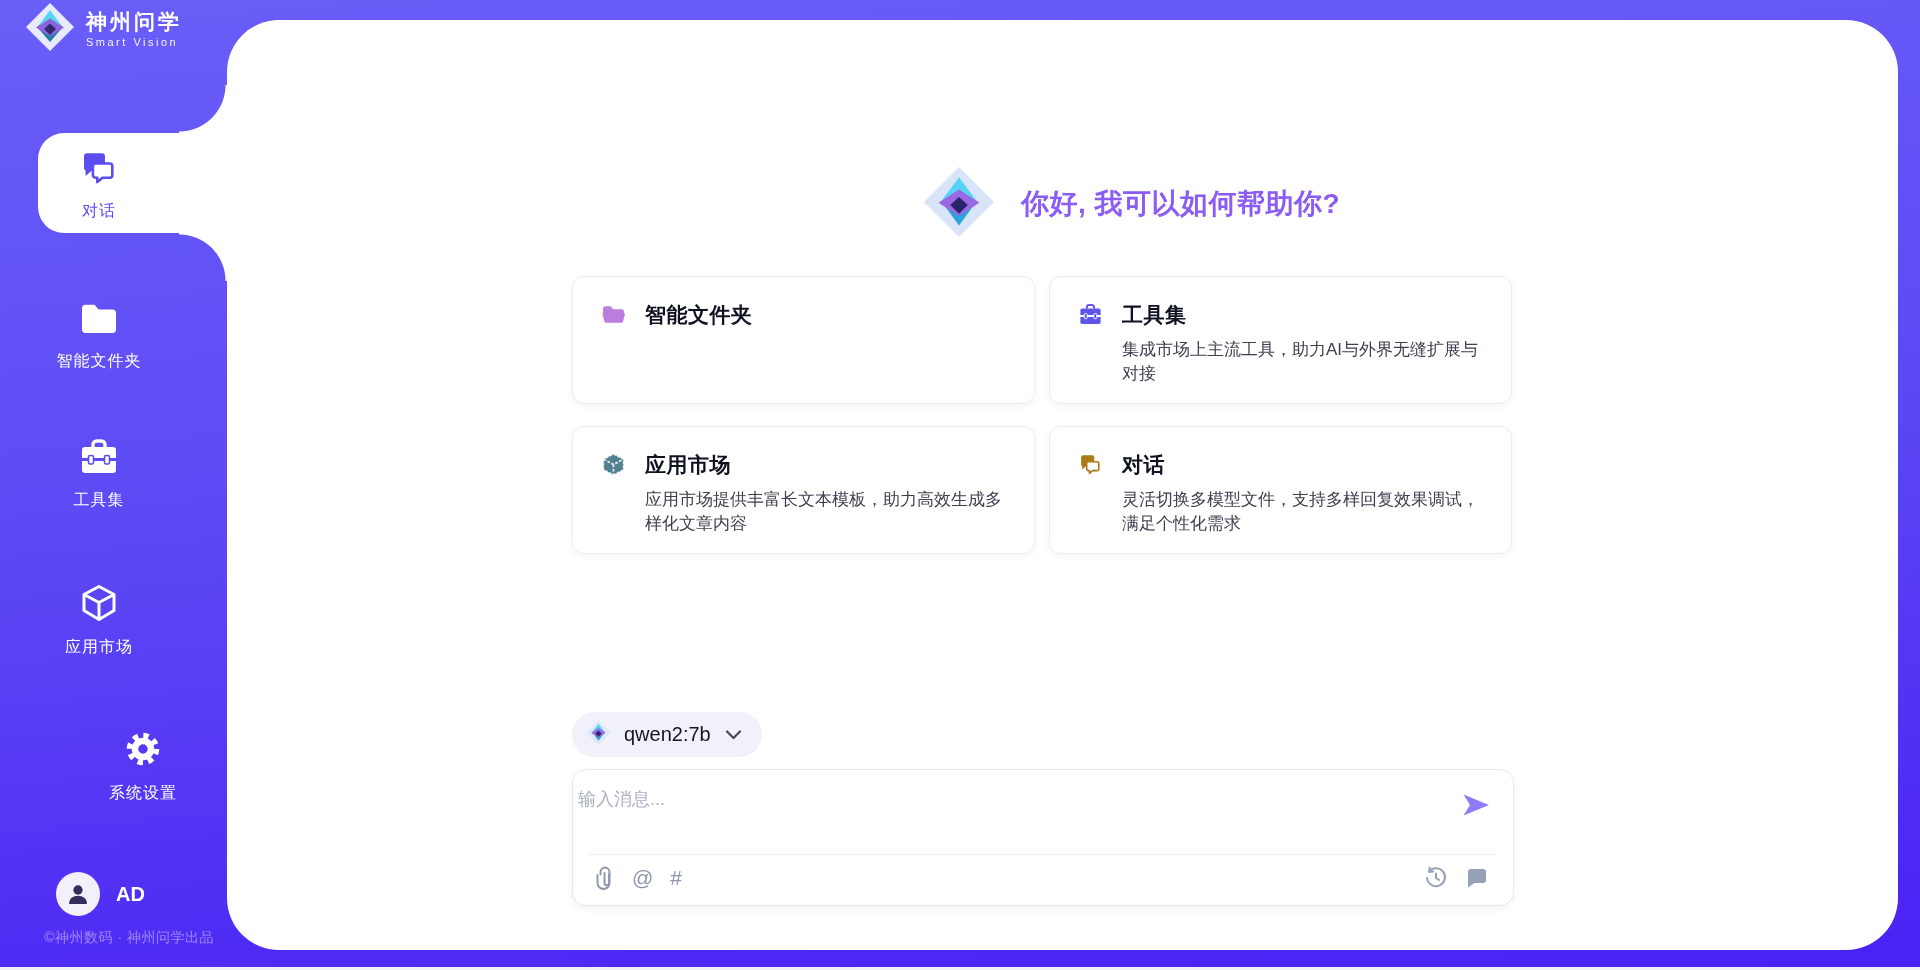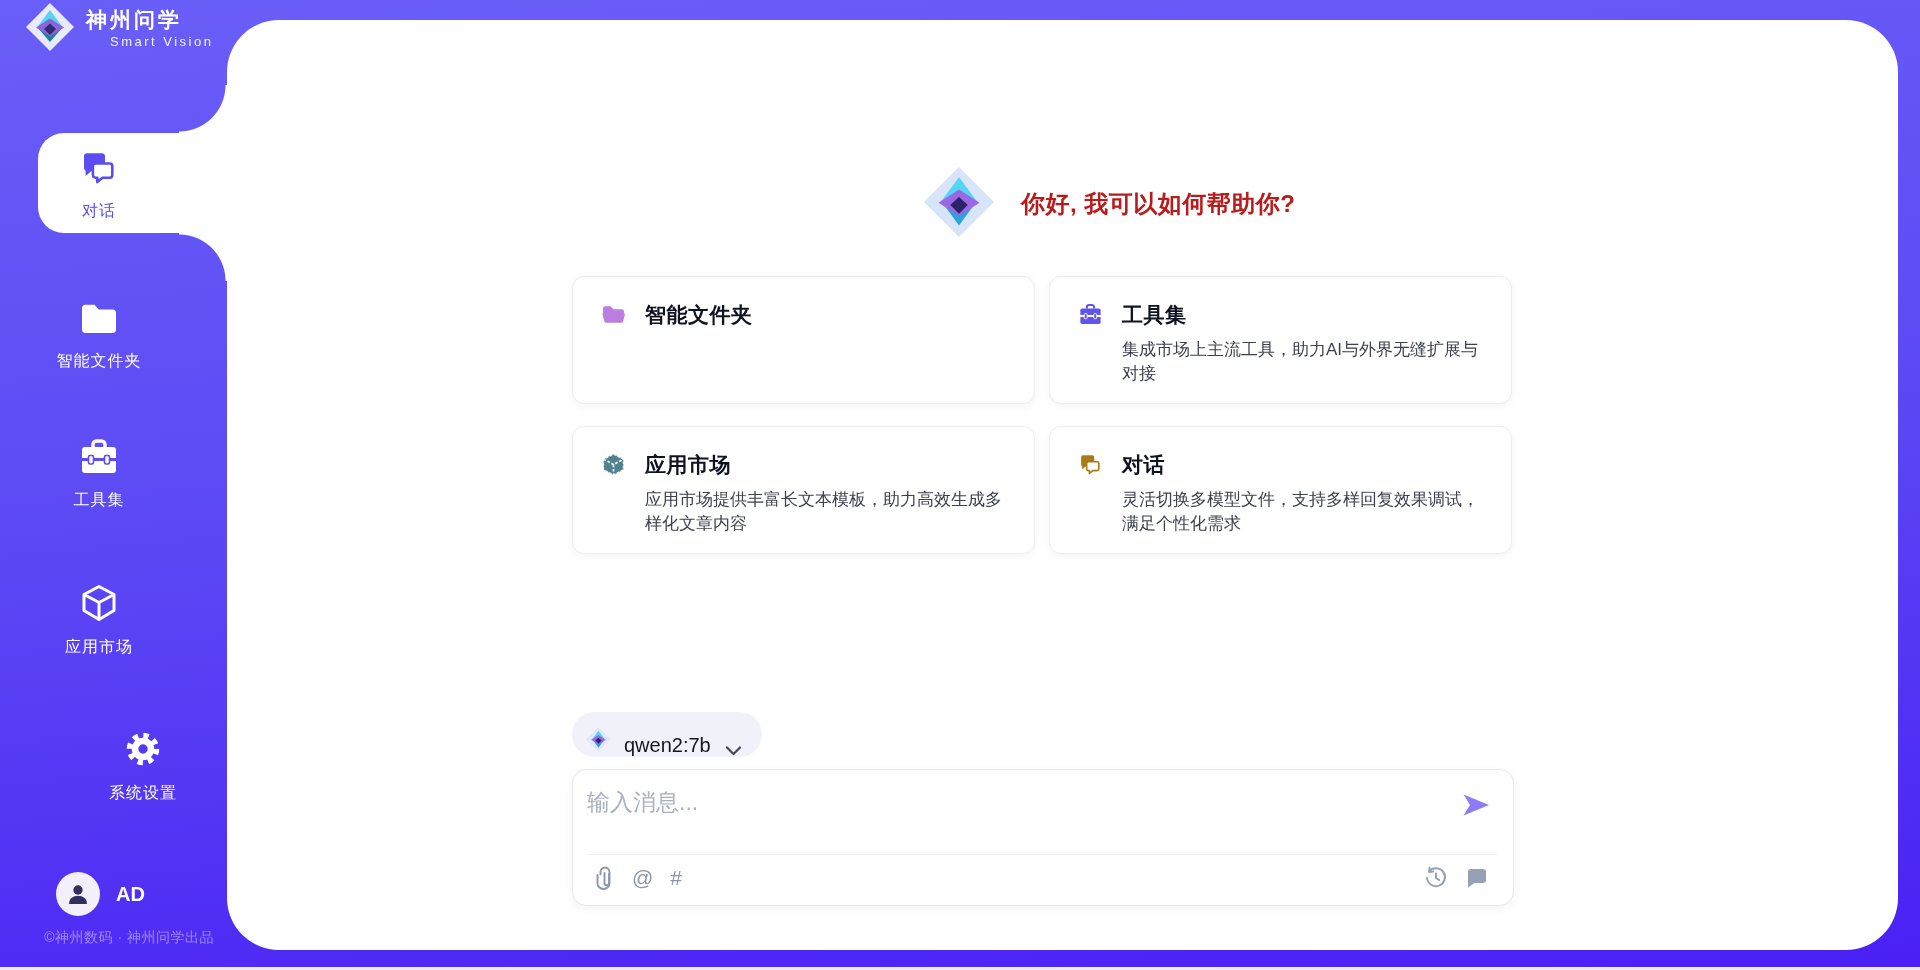--- a/index.html
+++ b/index.html
@@ -14,56 +14,56 @@
   .tab-blob{position:absolute;left:38px;top:133px;width:195px;height:100px;background:#fff;border-radius:26px 0 0 26px;}
   .fillet{position:absolute;left:179px;width:48px;height:48px;}
   .fillet.top{top:85px;background:radial-gradient(circle 48px at 0 0,rgba(0,0,0,0) 46px,#fff 47px);}
   .fillet.bottom{top:233px;background:radial-gradient(circle 48px at 0 100%,rgba(0,0,0,0) 46px,#fff 47px);}
   .bottom-strip{position:absolute;left:0;bottom:0;width:100%;height:3px;background:#eef0f4;}
 
   
   .brand{position:absolute;left:24px;top:1px;display:flex;align-items:center;gap:10px;cursor:default;}
   .brand-text{display:flex;flex-direction:column;line-height:1.15;}
   .brand-name{color:#fff;font-size:21px;font-weight:700;letter-spacing:3px;}
-  .brand-sub{color:rgba(255,255,255,.93);font-size:13px;letter-spacing:2.5px;margin-top:2px;margin-left:24px;}
+  .brand-sub{color:rgba(255,255,255,.93);font-size:11px;letter-spacing:2.5px;margin-top:2px;}
 
   .nav-item{position:absolute;left:0;width:198px;display:flex;flex-direction:column;align-items:center;gap:9px;color:#fff;cursor:pointer;}
   .nav-item .nav-label{font-size:16px;letter-spacing:1px;}
   .nav-item.active{color:#5b4df0;}
   .nav-1{top:148px;}.nav-2{top:300px;}.nav-3{top:437px;}.nav-4{top:582px;}.nav-5{top:728px;padding-left:44px;}
 
   .user{position:absolute;left:56px;top:872px;display:flex;align-items:center;gap:16px;cursor:pointer;}
   .avatar{width:44px;height:44px;border-radius:50%;background:#f4f0fb;display:flex;align-items:center;justify-content:center;}
   .user-name{color:#fff;font-size:20px;font-weight:600;}
   .side-footer{position:absolute;left:0;top:929px;width:214px;text-align:right;font-size:14px;color:rgba(255,255,255,.42);letter-spacing:.5px;}
 
   
   .greeting{position:absolute;left:345px;top:144px;display:flex;align-items:center;gap:24px;}
-  .greeting-title{font-size:24px;font-weight:800;color:#b91c1c;letter-spacing:.5px;}
+  .greeting-title{font-size:28px;font-weight:800;color:#8b5cf6;letter-spacing:.5px;}
 
   
   .cards{position:absolute;left:345px;top:256px;display:grid;grid-template-columns:463px 463px;gap:22px 14px;}
   .card{height:128px;box-sizing:border-box;background:#fff;border:1px solid #ebedf3;border-radius:12px;
         padding:24px 28px;box-shadow:0 2px 8px rgba(40,40,90,.05);display:grid;grid-template-columns:44px 1fr;
         align-content:start;cursor:pointer;}
   .card-title{font-size:21px;font-weight:800;color:#0f1220;letter-spacing:.5px;align-self:center;}
   .card-desc{grid-column:2;font-size:17px;color:#3d414d;line-height:24px;margin-top:9px;}
   .card-icon{width:25px;height:25px;margin-top:1px;}
 
   
   .model-pill{position:absolute;left:345px;top:692px;height:45px;padding:0 20px 0 13px;background:#f1f2f9;
-        border-radius:23px;display:inline-flex;align-items:flex-end;gap:12px;cursor:pointer;}
+        border-radius:23px;display:inline-flex;align-items:center;gap:12px;cursor:pointer;}
   .model-label{font-size:20px;color:#15161f;}
   .model-chevron{margin-left:2px;display:flex;}
 
   
   .composer{position:absolute;left:345px;top:749px;width:942px;height:137px;box-sizing:border-box;background:#fff;
         border:1px solid #e7e8ef;border-radius:14px;box-shadow:0 3px 10px rgba(40,40,90,.05);}
-  .composer textarea{position:absolute;left:12px;top:15px;width:830px;height:58px;border:none;outline:none;resize:none;
-        font-size:23px;font-family:inherit;color:#0f172a;background:transparent;}
+  .composer textarea{position:absolute;left:3px;top:15px;width:830px;height:58px;border:none;outline:none;resize:none;
+        font-size:18px;font-family:inherit;color:#0f172a;background:transparent;}
   .composer textarea::placeholder{color:#a9b0bf;}
   .send-btn{position:absolute;right:22px;top:20px;width:30px;height:30px;cursor:pointer;display:flex;}
   .divider{position:absolute;left:16px;right:16px;top:84px;height:1px;background:#ededf2;}
   .tools{position:absolute;left:22px;top:96px;display:flex;gap:17px;align-items:center;color:#8c95a9;}
   .tools-right{position:absolute;right:24px;top:96px;display:flex;gap:17px;align-items:center;color:#96a1b7;}
   .glyph-btn{font-size:21px;line-height:22px;cursor:pointer;}
   .svg-btn{display:flex;cursor:pointer;}
 </style>
 </head>
 <body>

